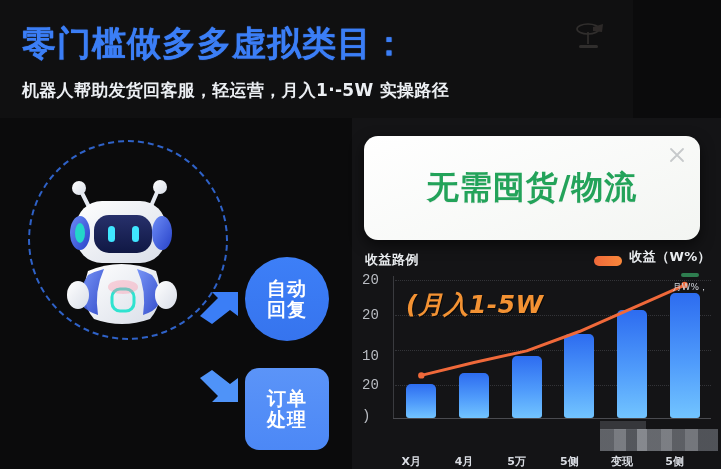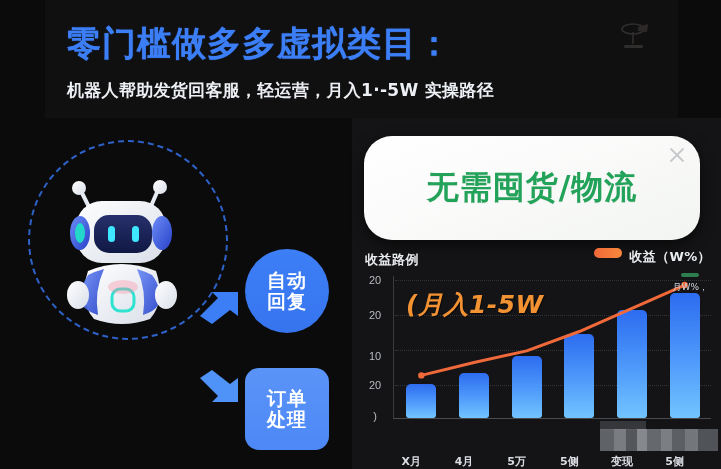--- a/index.html
+++ b/index.html
@@ -1,64 +1,64 @@
 <!DOCTYPE html>
 <html><head>
 <meta charset="utf-8">
 <style>
   html,body{margin:0;padding:0;background:#0a0a0a;}
   body{width:721px;height:469px;overflow:hidden;font-family:"DejaVu Sans","Liberation Sans",sans-serif;}
   #stage{position:relative;width:721px;height:469px;background:#0b0b0c;overflow:hidden;}
 
   
-  #header{position:absolute;left:0;top:0;width:633px;height:118px;background:#101011;margin-left:45px;}
+  #header{position:absolute;left:0;top:0;width:633px;height:118px;background:#101011;}
   #title{position:absolute;left:22px;top:21px;font-size:34px;font-weight:bold;color:#3b7ef6;
          letter-spacing:1px;white-space:nowrap;text-shadow:0 0 1px #3b7ef6;}
   #subtitle{position:absolute;left:22px;top:79px;font-size:17px;font-weight:bold;color:#eceff3;
             white-space:nowrap;letter-spacing:.3px;}
   #watermark{position:absolute;right:22px;top:18px;width:40px;height:36px;opacity:.17;}
 
   
   #left{position:absolute;left:0;top:118px;width:352px;height:351px;}
   #orbit{position:absolute;left:28px;top:22px;width:196px;height:196px;border:2px dashed #2f62c8;
          border-radius:50%;}
   #robot{position:absolute;left:48px;top:45px;width:150px;height:170px;}
 
   .arrow{position:absolute;width:44px;height:34px;}
 
   .bubble{position:absolute;background:#3b7ef6;color:#fff;display:flex;align-items:center;
           justify-content:center;text-align:center;font-weight:bold;font-size:19px;line-height:1.12;
           letter-spacing:1px;}
-  #bubble-auto{left:245px;top:131px;width:84px;height:84px;border-radius:50%;
+  #bubble-auto{left:245px;top:139px;width:84px;height:84px;border-radius:50%;
                background:linear-gradient(180deg,#3d7ff7 0%,#3674ee 100%);}
   #bubble-order{left:245px;top:250px;width:84px;height:82px;border-radius:14px;
                 background:linear-gradient(180deg,#5b94f8 0%,#4c88f6 100%);}
 
   
   #right{position:absolute;left:352px;top:118px;width:369px;height:351px;background:#141416;}
 
-  #card{position:absolute;left:12px;top:18px;width:336px;height:104px;border-radius:28px;
+  #card{position:absolute;left:12px;top:18px;width:336px;height:104px;border-radius:14px;
         background:linear-gradient(160deg,#ffffff 0%,#f3f5f2 100%);
         box-shadow:0 5px 14px rgba(0,0,0,.55);}
   #card-text{position:absolute;left:0;top:0;width:336px;height:104px;display:flex;align-items:center;
              justify-content:center;color:#23a35a;font-weight:bold;font-size:32px;letter-spacing:1px;
              text-shadow:0 1px 0 rgba(0,0,0,.05);}
   #card-close{position:absolute;right:14px;top:10px;width:18px;height:18px;opacity:.45;cursor:pointer;}
 
   #chart-title{position:absolute;left:13px;top:133px;font-size:13px;font-weight:bold;color:#e9ecef;
                letter-spacing:.5px;}
-  #legend{position:absolute;right:10px;top:130px;display:flex;align-items:flex-start;gap:7px;}
+  #legend{position:absolute;right:10px;top:130px;display:flex;align-items:flex-end;gap:7px;}
   #legend-swatch{width:28px;height:10px;border-radius:5px;
                  background:linear-gradient(90deg,#f0693a 0%,#f9883b 100%);}
   #legend-label{font-size:13px;font-weight:bold;color:#e9ecef;letter-spacing:.4px;}
 
   
   #plot{position:absolute;left:10px;top:158px;width:352px;height:152px;}
-  .ytick{position:absolute;left:0;width:26px;text-align:center;font-size:11px;color:#b9bcc2;
-         transform:translateY(-50%);font-family:Liberation Sans, sans-serif;}
+  .ytick{position:absolute;left:0;width:26px;text-align:left;font-size:14px;color:#b9bcc2;
+         transform:translateY(-50%);font-family:Liberation Mono, monospace;}
   #axis-v{position:absolute;left:31px;top:0;width:1px;height:142px;background:#3a3b3f;}
   #axis-h{position:absolute;left:31px;top:142px;width:318px;height:1px;background:#4a4b50;}
   .gridline{position:absolute;left:33px;width:316px;height:0;border-top:1px dotted #333438;}
   #bars{position:absolute;left:33px;top:0;width:316px;height:142px;}
   .bar{position:absolute;bottom:0;width:30px;border-radius:5px 5px 3px 3px;
        background:linear-gradient(180deg,#2d6cf0 0%,#4f9bfb 55%,#72c4ff 100%);}
   #lineSvg{position:absolute;left:33px;top:0;width:316px;height:142px;}
   #annot{position:absolute;left:44px;top:12px;font-size:25px;font-weight:bold;font-style:italic;
          color:#f39233;letter-spacing:.5px;white-space:nowrap;
          text-shadow:1px 1px 0 rgba(0,0,0,.55);}

